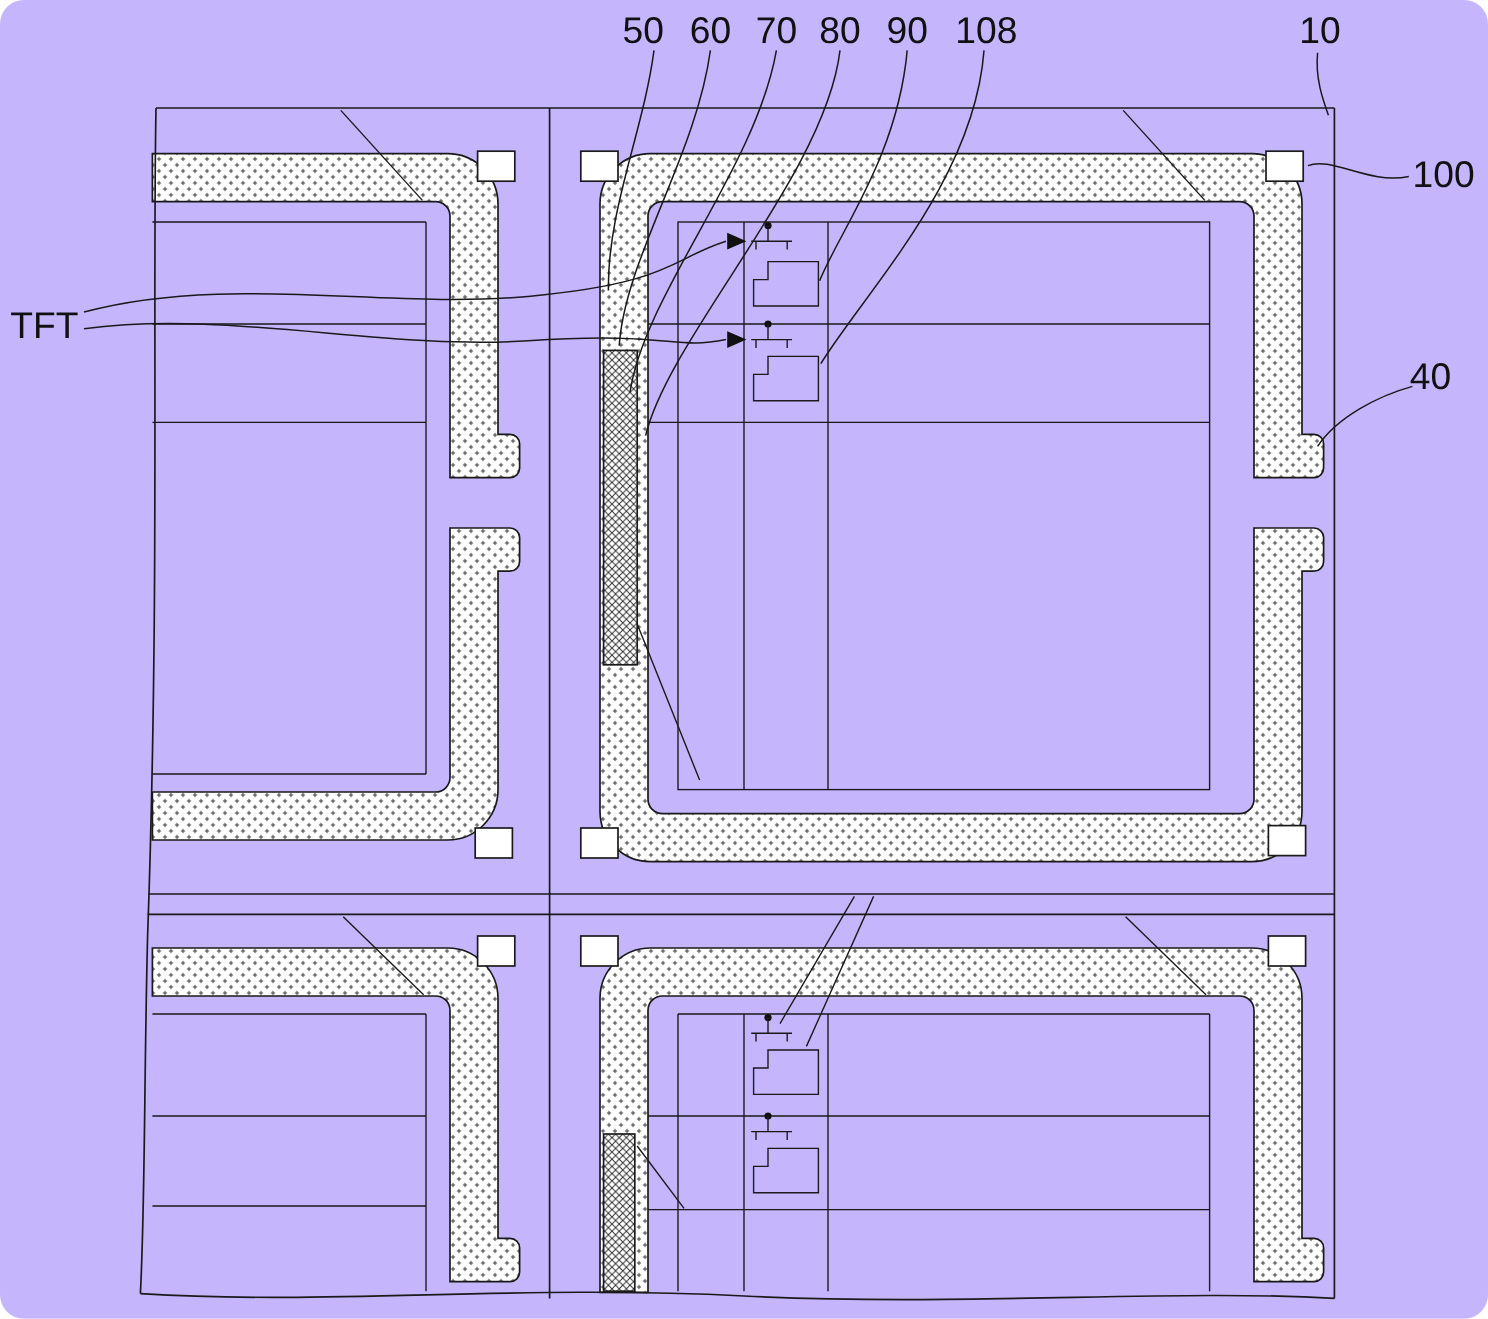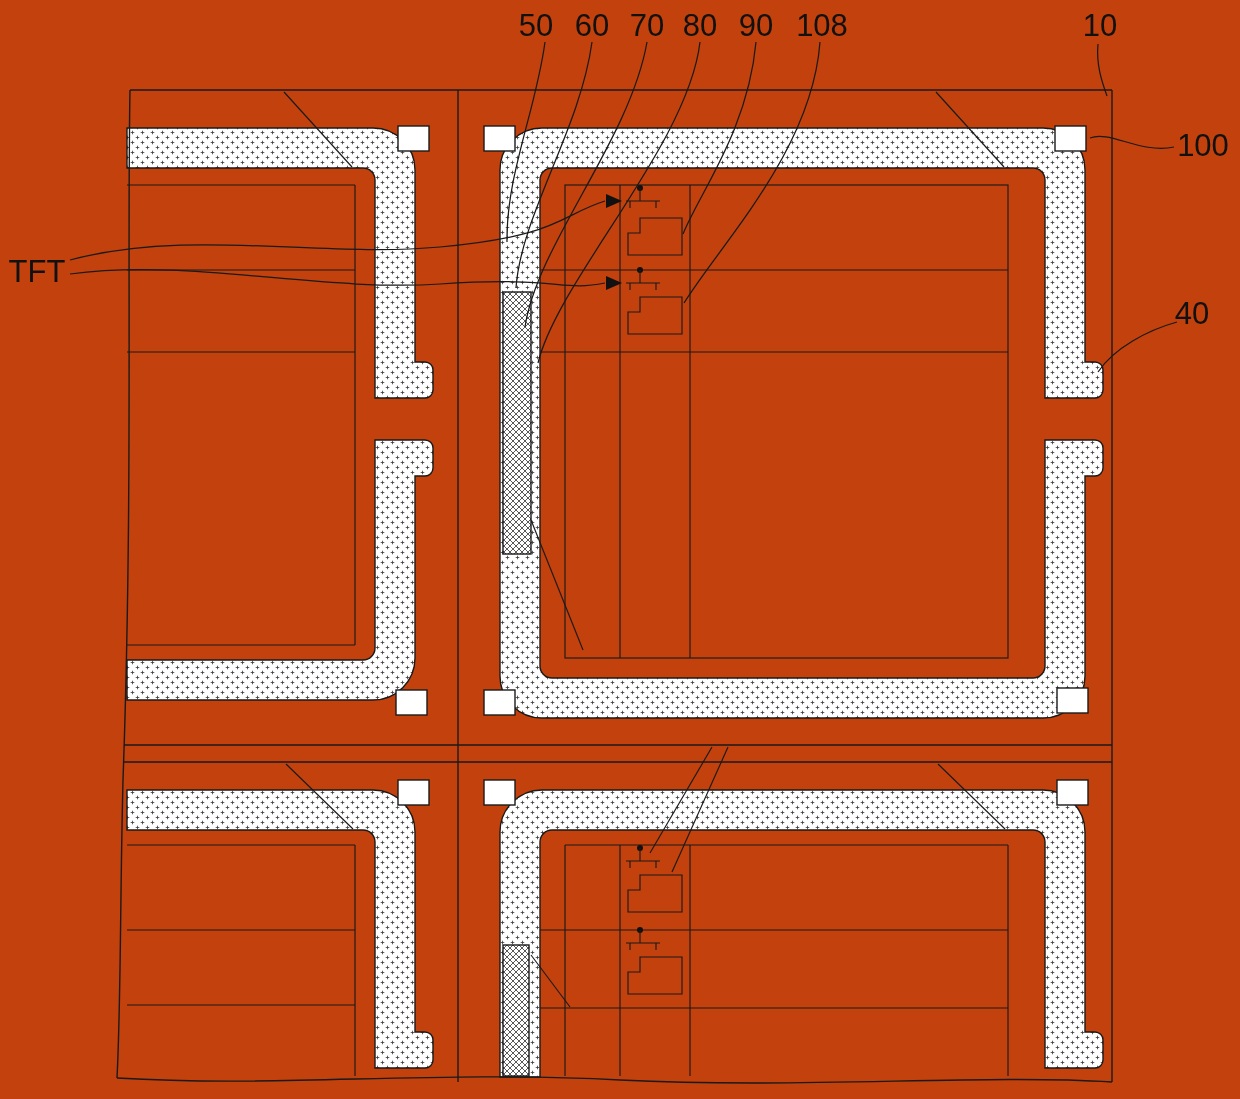--- a/index.html
+++ b/index.html
@@ -1,19 +1,20 @@
 <!DOCTYPE html>
 <html><head>
 <meta charset="utf-8">
 <style>
   html, body { margin: 0; padding: 0; background: #ffffff; }
   .page {
     width: 1240px; height: 1099px; position: relative;
-    background: #c2410c; overflow: hidden;
+    background: #c4b5fd; overflow: hidden;
     font-family: "Liberation Sans", sans-serif;
+    border-radius: 20px;
   }
   svg { display: block; }
   text.ref {
     font-family: "Liberation Sans", sans-serif;
     font-size: 31px; fill: #111; font-weight: 400;
   }
   .ln   { stroke: #1a1a1a; stroke-width: 1.4; fill: none; }
   .thin { stroke: #1a1a1a; stroke-width: 1.15; fill: none; }
   .lead { stroke: #1a1a1a; stroke-width: 1.25; fill: none; }
   .band { stroke: #1a1a1a; stroke-width: 1.4; }

